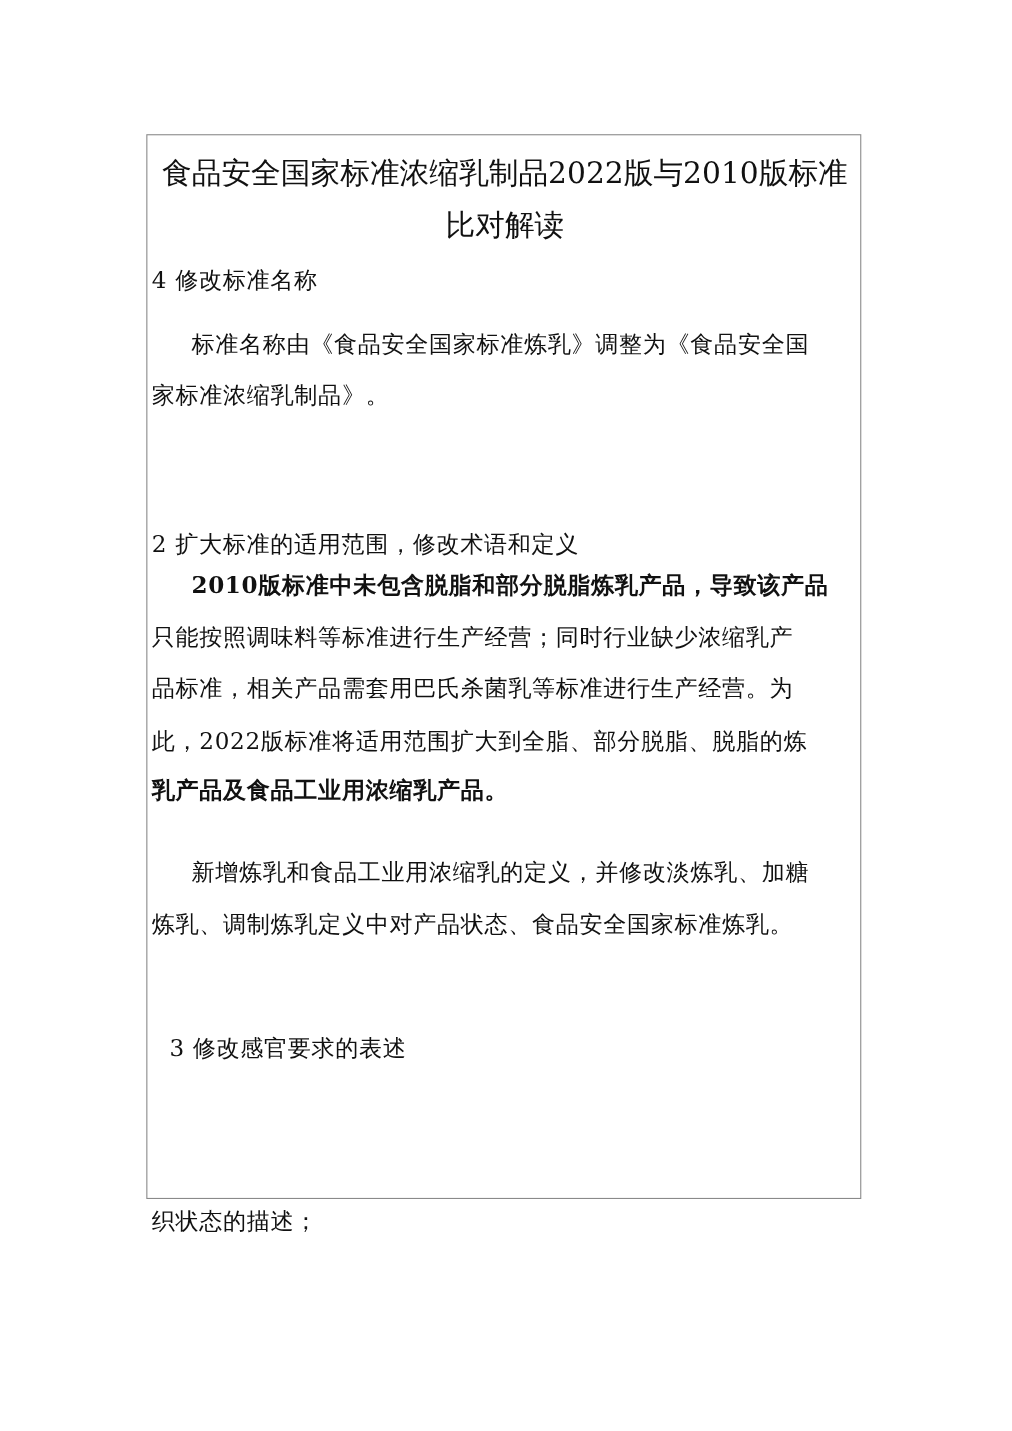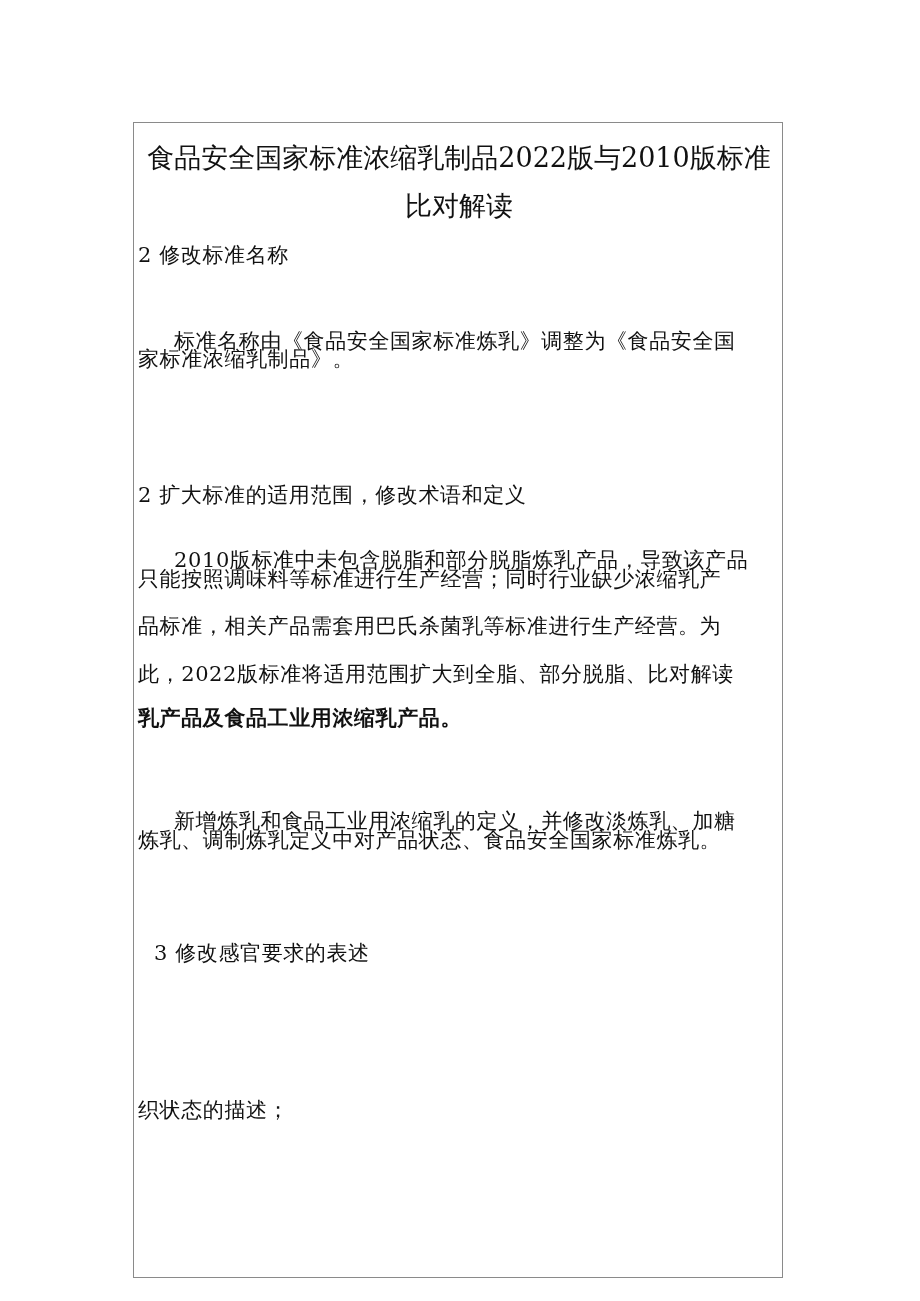--- a/index.html
+++ b/index.html
@@ -12,21 +12,21 @@
       height: 1301px;
       position: relative;
       font-family: "DejaVu Serif", "Liberation Serif", serif;
       color: #111111;
     }
     .page-box {
       position: absolute;
       left: 133px;
       top: 122px;
       width: 650px;
-      height: 1156px;
+      height: 968px;
       border: 1px solid #8a8a8a;
       box-sizing: border-box;
     }
     .title {
       position: absolute;
       left: 0;
       width: 650px;
       text-align: center;
       font-size: 27px;
       line-height: 46px;
@@ -34,39 +34,39 @@
       white-space: nowrap;
     }
     .line {
       position: absolute;
       left: 4px;
       font-size: 21px;
       line-height: 30px;
       white-space: nowrap;
       letter-spacing: 0.6px;
     }
-    .indent { left: 40px; margin-top: 28px; }
+    .indent { left: 40px; }
   </style>
 </head>
 <body>
 
 <div class="page-box">
 
   <div class="title" style="top:12px;">食品安全国家标准浓缩乳制品2022版与2010版标准</div>
   <div class="title" style="top:60px;text-align:center;">比对解读</div>
 
-  <div class="line" style="top:117px;">2 修改标准名称</div>
+  <div class="line" style="top:117px;">4 修改标准名称</div>
   <div class="line indent" style="top:175px;">标准名称由《食品安全国家标准炼乳》调整为《食品安全国</div>
   <div class="line" style="top:221px;">家标准浓缩乳制品》。</div>
 
   <div class="line" style="top:335px;margin-top:22px;">2 扩大标准的适用范围，修改术语和定义</div>
-  <div class="line indent" style="top:394px;">2010版标准中未包含脱脂和部分脱脂炼乳产品，导致该产品</div>
+  <div class="line indent" style="top:394px;font-weight:bold;">2010版标准中未包含脱脂和部分脱脂炼乳产品，导致该产品</div>
   <div class="line" style="top:441px;">只能按照调味料等标准进行生产经营；同时行业缺少浓缩乳产</div>
   <div class="line" style="top:488px;">品标准，相关产品需套用巴氏杀菌乳等标准进行生产经营。为</div>
-  <div class="line" style="top:536px;">此，2022版标准将适用范围扩大到全脂、部分脱脂、比对解读</div>
+  <div class="line" style="top:536px;">此，2022版标准将适用范围扩大到全脂、部分脱脂、脱脂的炼</div>
   <div class="line" style="top:580px;font-weight:bold;">乳产品及食品工业用浓缩乳产品。</div>
 
   <div class="line indent" style="top:655px;">新增炼乳和食品工业用浓缩乳的定义，并修改淡炼乳、加糖</div>
   <div class="line" style="top:702px;">炼乳、调制炼乳定义中对产品状态、食品安全国家标准炼乳。</div>
 
   <div class="line" style="top:815px;margin-left:16px;">3 修改感官要求的表述</div>
   <div class="line" style="top:960px;margin-top:12px;">织状态的描述；</div>
 
 </div>
 

